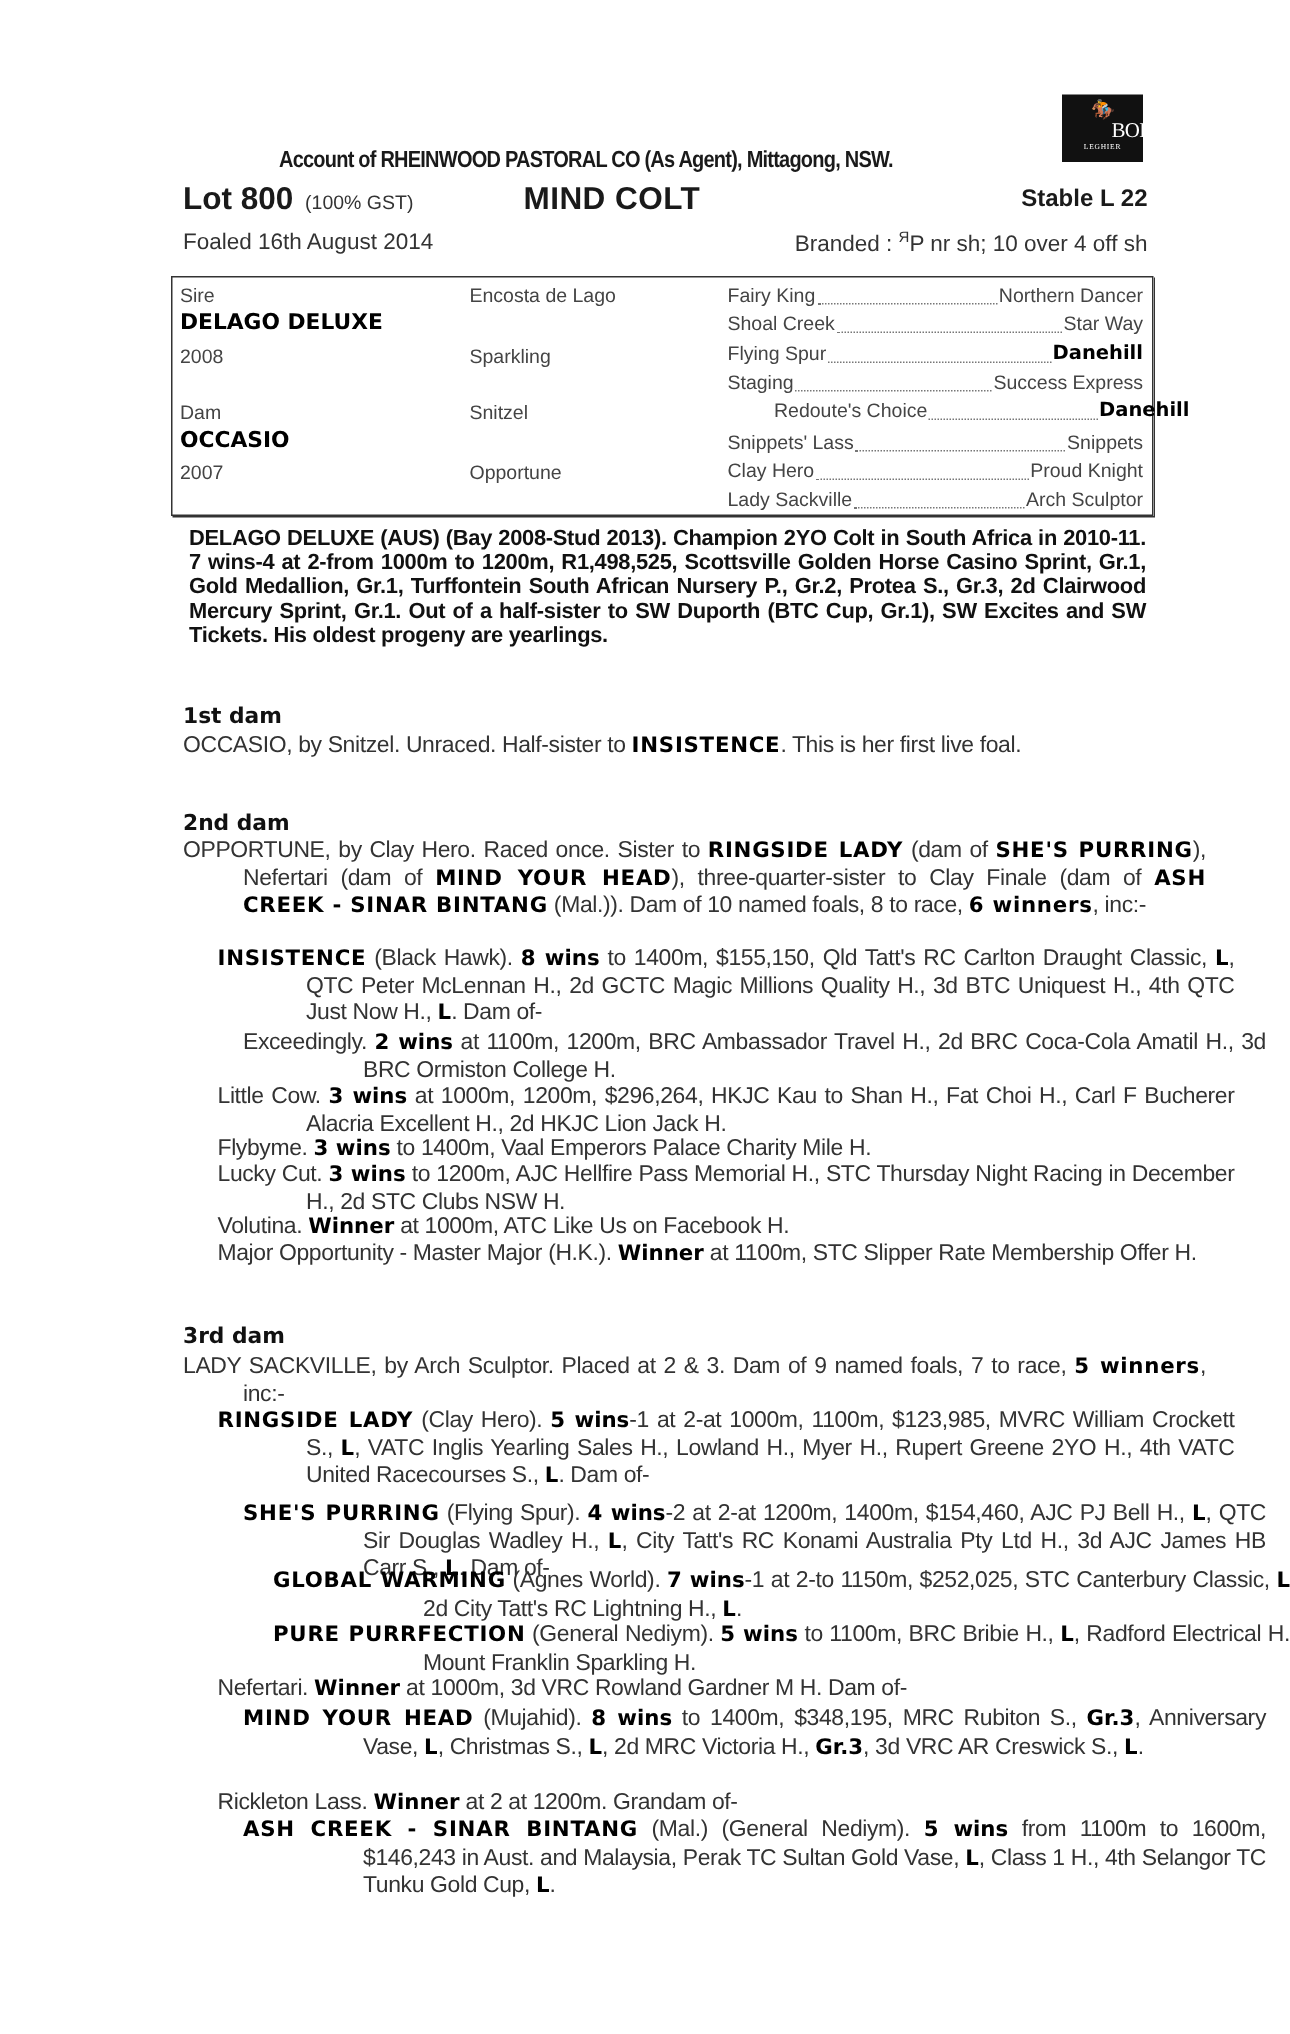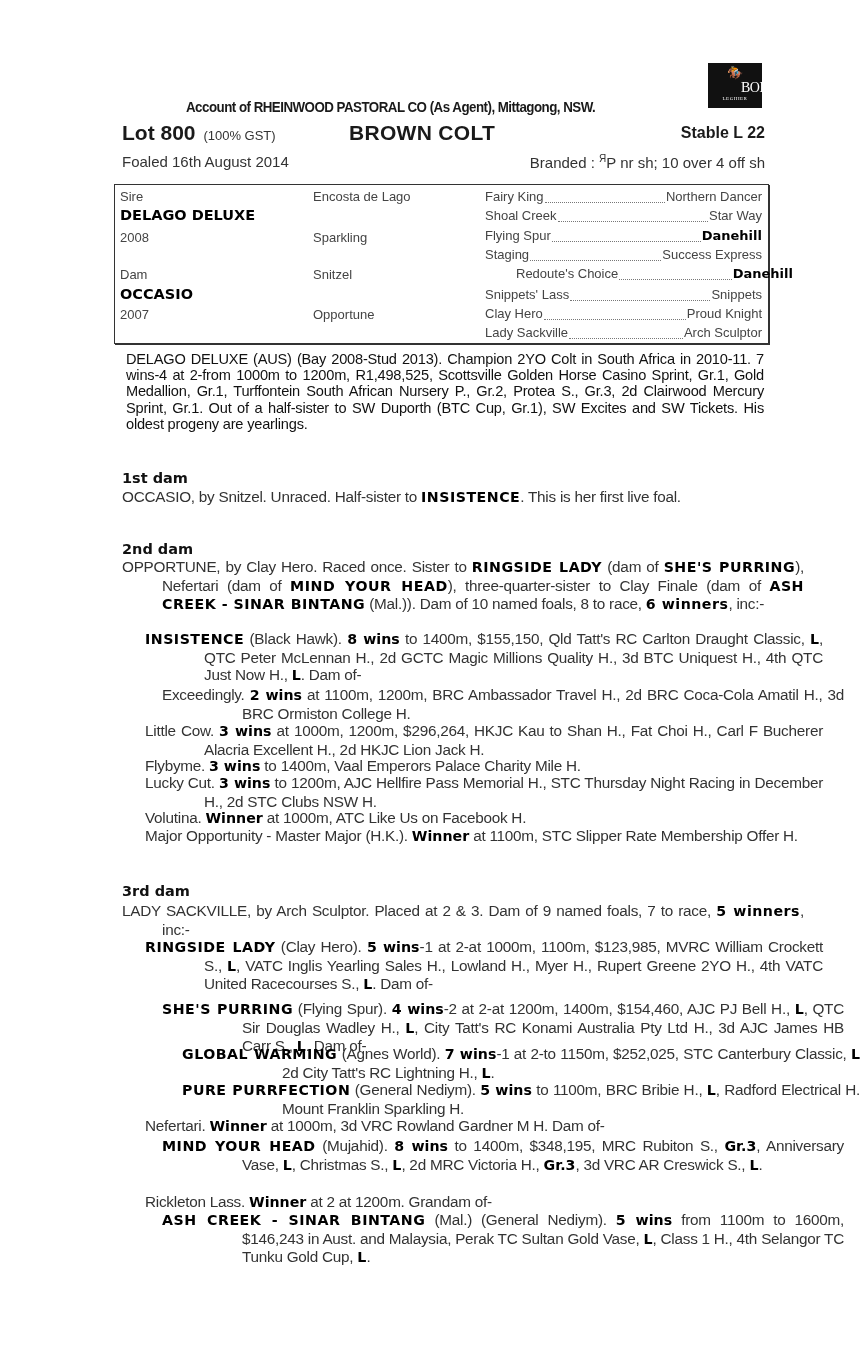--- a/index.html
+++ b/index.html
@@ -28,21 +28,21 @@
               border: 1.5px solid #333; box-shadow: 1px 1px 0 #333; }
   .pcell { position: absolute; font-size: 13px; color: #444; white-space: nowrap; }
   .pname { position: absolute; font-family: "DejaVu Sans", sans-serif; font-weight: bold; font-size: 14.5px; color: #000; }
   .gp { position: absolute; left: 370px; width: 277px; font-size: 13px; color: #444;
         display: flex; white-space: nowrap; height: 18px; }
   .gp .l { flex: 0 0 auto; }
   .gp .dots { flex: 1 1 auto; border-bottom: 1.5px dotted #777; margin: 0 1px 4px 1px; }
   .gp .r { flex: 0 0 auto; }
   .gp .r.b { font-family: "DejaVu Sans", sans-serif; font-weight: bold; color: #000; font-size: 13px; }
 
-  .sire-blurb { position: absolute; left: 126px; top: 351px; width: 638px; font-weight: normal; font-size: 14.6px;
+  .sire-blurb { position: absolute; left: 126px; top: 351px; width: 638px; font-weight: bold; font-size: 14.6px;
                 line-height: 16.2px; text-align: justify; letter-spacing: -0.2px; color: #111; }
 
   .section-h { position: absolute; left: 122px; font-family: "DejaVu Sans", sans-serif; font-weight: bold; font-size: 14.5px; color: #111; }
   .para { position: absolute; font-size: 15.3px; line-height: 17.5px; color: #333; text-align: justify; letter-spacing: -0.25px; }
   .para b { font-family: "DejaVu Sans", sans-serif; font-weight: bold; color: #000; font-size: 14.2px; letter-spacing: 0.5px; }
   .para b.s { letter-spacing: 0; }
 </style>
 </head>
 <body>
 
@@ -51,21 +51,21 @@
   <div class="logo">
     <div class="horse">🏇</div>
     <div class="brand">BOBS</div>
     <div class="sub">LEGHIER</div>
   </div>
 
   <div class="account">Account of RHEINWOOD PASTORAL CO (As Agent), Mittagong, NSW.</div>
 
   <div class="lotline">
     <div class="lot"><span>Lot 800</span> <span class="gst">(100% GST)</span></div>
-    <div class="colt">BROWN COLT</div>
+    <div class="colt">MIND COLT</div>
     <div class="stable">Stable L 22</div>
   </div>
 
   <div class="foaled">Foaled 16th August 2014</div>
   <div class="branded"><span>Branded : </span><sup>Я</sup><span>P nr sh; 10 over 4 off sh</span></div>
 
   <div class="pedigree">
     <div class="pcell" style="left:5px;top:4px">Sire</div>
     <div class="pname" style="left:5px;top:22px">DELAGO DELUXE</div>
     <div class="pcell" style="left:5px;top:45px">2008</div>

